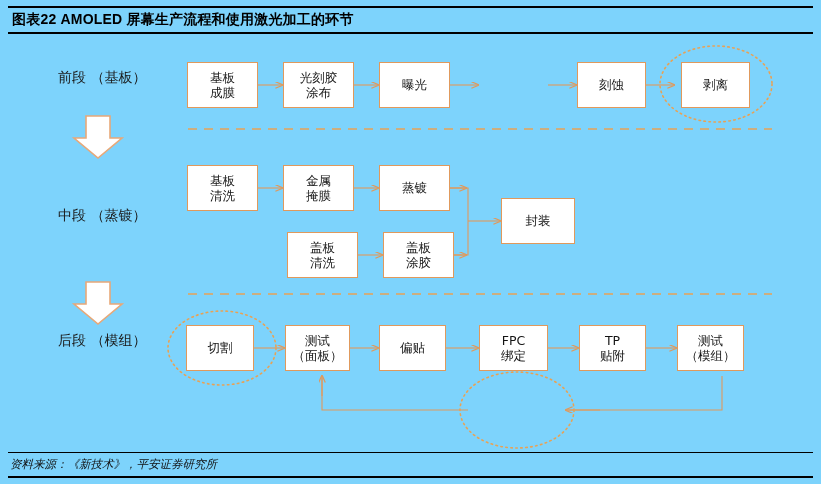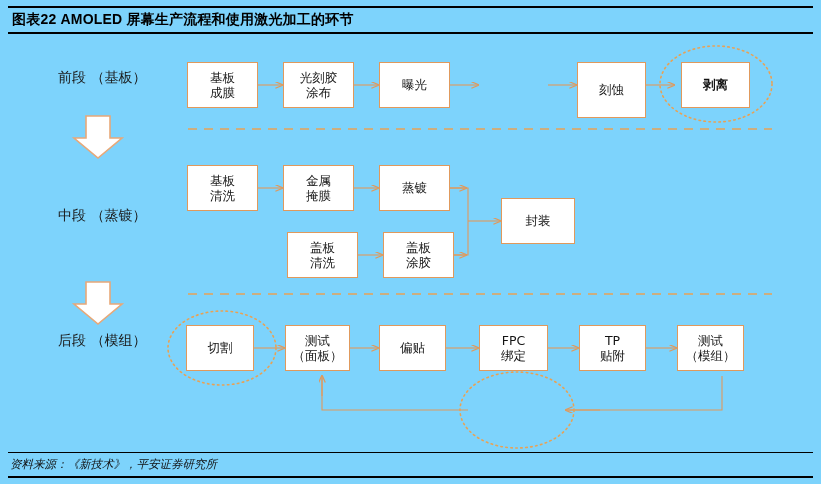--- a/index.html
+++ b/index.html
@@ -166,24 +166,24 @@
       <span>基板</span>
       <span>成膜</span>
     </div>
     <div class="node" style="left:283px; top:26px; width:71px; height:46px;">
       <span>光刻胶</span>
       <span>涂布</span>
     </div>
     <div class="node" style="left:379px; top:26px; width:71px; height:46px;">
       <span>曝光</span>
     </div>
-    <div class="node" style="left:577px; top:26px; width:69px; height:56px;">
+    <div class="node" style="left:577px; top:26px; width:69px; height:46px;">
       <span>刻蚀</span>
     </div>
-    <div class="node" style="left:681px; top:26px; width:69px; height:46px;font-weight:bold;">
+    <div class="node" style="left:681px; top:26px; width:69px; height:46px;">
       <span>剥离</span>
     </div>
 
     <div class="node" style="left:187px; top:129px; width:71px; height:46px;">
       <span>基板</span>
       <span>清洗</span>
     </div>
     <div class="node" style="left:283px; top:129px; width:71px; height:46px;">
       <span>金属</span>
       <span>掩膜</span>

